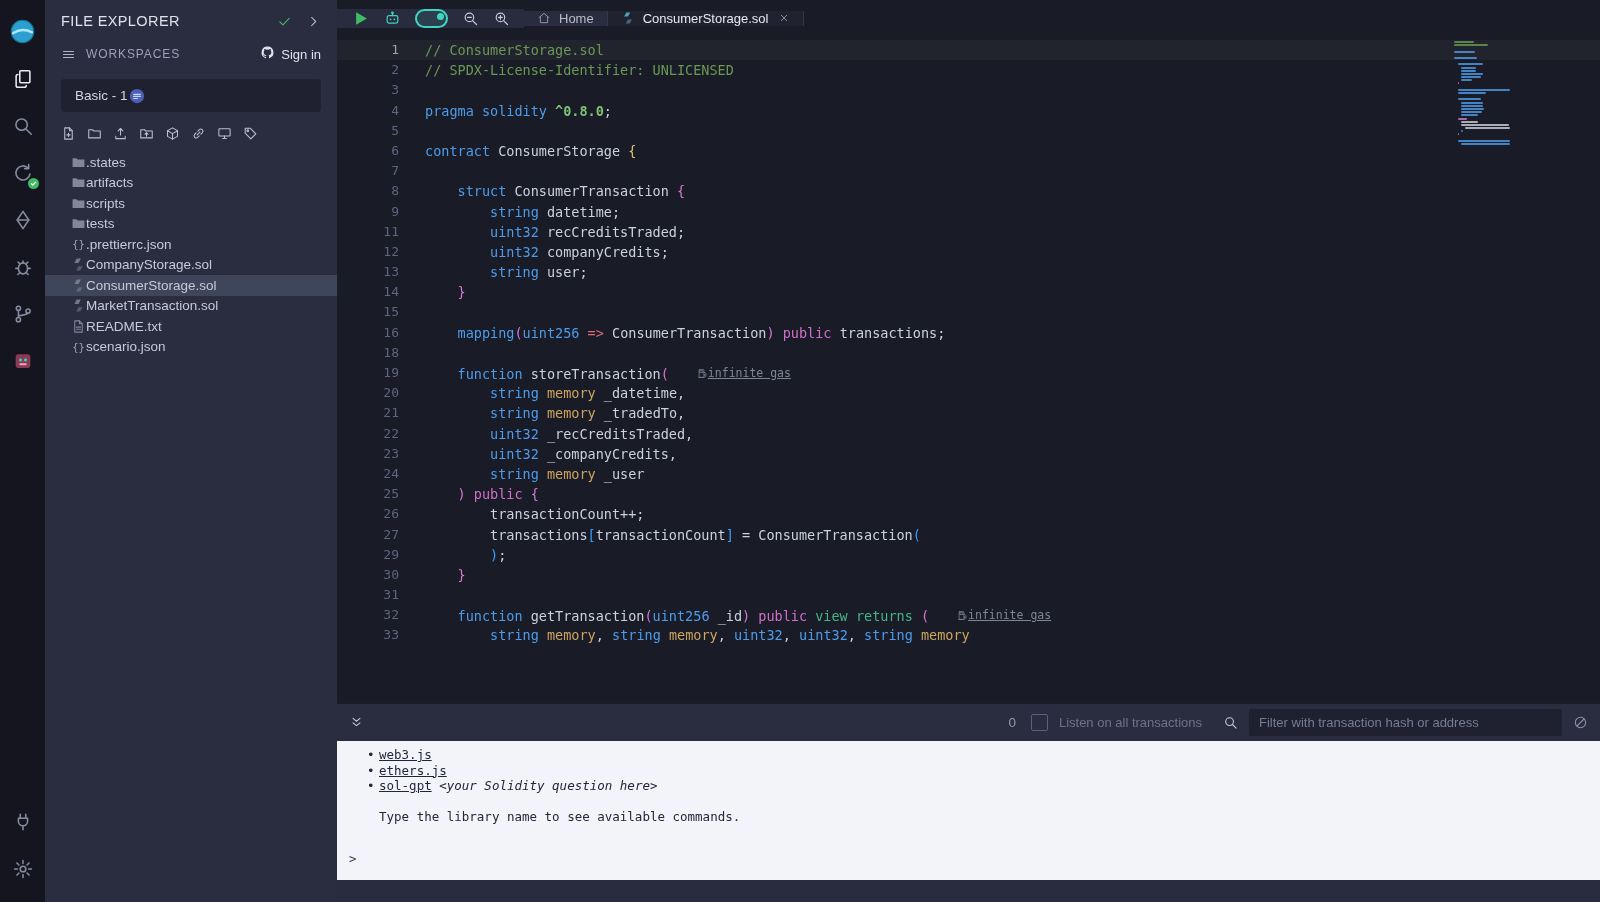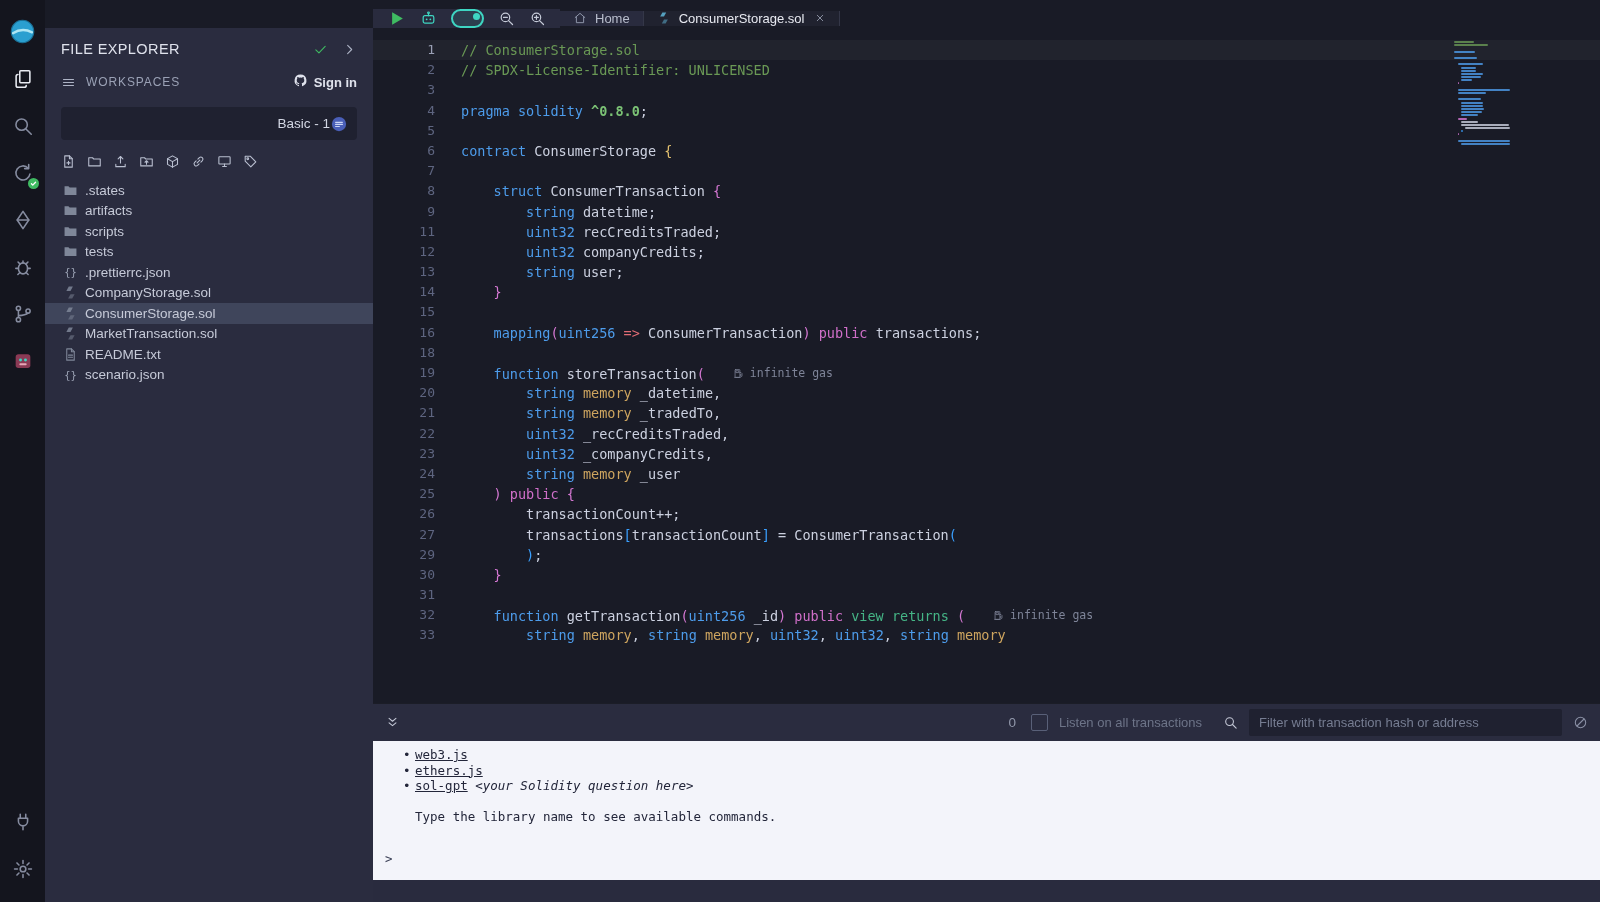--- a/index.html
+++ b/index.html
@@ -10,38 +10,38 @@
   .activity-bar{width:45px;background:var(--activityBar);display:flex;flex-direction:column;align-items:center;padding:8px 0 10px;flex:none;}
   .ab-item{width:45px;height:47px;display:flex;align-items:center;justify-content:center;color:#868ca0;position:relative;cursor:pointer;}
   .ab-item.active{color:#e9ebf2;}
   .ab-item svg{width:22px;height:22px;}
   .ab-item.logo svg{width:27px;height:27px;}
   .ab-badge{position:absolute;right:6px;bottom:7px;width:11px;height:11px;border-radius:50%;background:var(--accentGreen);display:flex;align-items:center;justify-content:center;}
   .ab-badge svg{width:7px;height:7px;}
   .ab-spacer{flex:1;}
 
   
-  .side-panel{width:328px;background:var(--sidePanel);display:flex;flex-direction:column;flex:none;color:#c6cad8;margin-top:28px;}
+  .side-panel{width:292px;background:var(--sidePanel);display:flex;flex-direction:column;flex:none;color:#c6cad8;}
   .sp-header{display:flex;align-items:center;padding:13px 16px 8px;color:#dfe2ec;gap:14px;}
   .sp-title{font-size:14.5px;letter-spacing:.4px;flex:1;}
   .sp-hicon{display:inline-flex;}
   .sp-hicon svg{width:15px;height:15px;}
   .sp-hicon.ok{color:var(--accentGreen);}
   .sp-hicon.dim{color:#aeb4c6;}
   .sp-workspaces{display:flex;align-items:center;gap:10px;padding:8px 16px;color:#9aa1b5;font-size:12px;letter-spacing:.9px;}
-  .signin{margin-left:auto;display:flex;gap:6px;color:#dfe2ec;font-size:13px;align-items:center;letter-spacing:0;cursor:pointer;font-weight:bold;}
+  .signin{margin-left:auto;display:flex;gap:6px;color:#dfe2ec;font-size:13px;align-items:center;letter-spacing:0;cursor:pointer;}
   .signin svg{width:15px;height:15px;}
-  .ws-select{margin:8px 16px 4px;background:var(--inputBg);border-radius:4px;height:33px;display:flex;align-items:center;padding:0 9px 0 14px;color:#d3d7e4;font-size:13.5px;justify-content:flex-end;cursor:pointer;}
+  .ws-select{margin:8px 16px 4px;background:var(--inputBg);border-radius:4px;height:33px;display:flex;align-items:center;padding:0 9px 0 14px;color:#d3d7e4;font-size:13.5px;justify-content:flex-start;cursor:pointer;}
   .ws-badge{display:inline-flex;}
   .ws-badge svg{width:18px;height:18px;}
   .sp-toolbar{display:flex;gap:11px;padding:10px 16px 6px;color:#b9bfd0;}
   .sp-toolbar .tool{display:inline-flex;cursor:pointer;}
   .sp-toolbar .tool svg{width:15px;height:15px;}
   .file-list{margin-top:5px;font-size:13.5px;color:#c6cad8;}
-  .file-row{height:20.5px;display:flex;align-items:center;gap:7px;padding-left:18px;cursor:pointer;}
+  .file-row{height:20.5px;display:flex;align-items:center;padding-left:26px;cursor:pointer;}
   .file-row.selected{background:var(--selectedFileBg);}
   .ficon{width:15px;height:15px;color:#7f8799;display:flex;align-items:center;justify-content:center;flex:none;}
   .ficon svg{width:15px;height:15px;}
   .ficon.json{font-family:"DejaVu Sans Mono",monospace;font-size:10.5px;color:#9aa1b3;}
 
   
   .main{flex:1;display:flex;flex-direction:column;min-width:0;}
   .tabbar{height:36px;display:flex;align-items:center;background:var(--editorBg);flex:none;}
   .tb-tools{display:flex;align-items:center;gap:14px;padding:0 14px;background:var(--tabbarBg);}
   .tool-icon{display:inline-flex;cursor:pointer;color:#c6cbd9;}
@@ -65,21 +65,21 @@
   .editor{flex:1;position:relative;background:var(--editorBg);overflow:hidden;font-family:"DejaVu Sans Mono",monospace;font-size:13.5px;line-height:20.2px;padding-top:4px;}
   .code-line{display:flex;height:20.2px;white-space:pre;}
   .code-line.current{background:rgba(255,255,255,.035);}
   .gutter{width:62px;text-align:right;color:var(--gutter);flex:none;font-size:13px;}
   .code-line.current .gutter{color:#9aa0b5;}
   .code-text{margin-left:26px;}
   .t-com{color:var(--tok-com);} .t-kw{color:var(--tok-kw);} .t-typ{color:var(--tok-typ);}
   .t-mod{color:var(--tok-mod);} .t-grn{color:var(--tok-grn);} .t-ver{color:var(--tok-ver);font-weight:bold;}
   .t-mem{color:var(--tok-mem);} .t-pln{color:var(--tok-pln);} .t-op{color:var(--tok-op);}
   .t-b1{color:var(--tok-b1);} .t-b2{color:var(--tok-b2);} .t-b3{color:var(--tok-b3);}
-  .gas-hint{display:inline-flex;align-items:center;gap:6px;margin-left:28px;color:#7e8498;font-size:11.5px;}
+  .gas-hint{display:inline-flex;align-items:center;margin-left:28px;color:#7e8498;font-size:11.5px;text-decoration:underline;}
   .gas-hint svg{width:11px;height:11px;}
   .minimap{position:absolute;top:5px;right:88px;width:58px;}
   .mm-line{height:2px;margin-bottom:1.2px;opacity:.8;border-radius:1px;}
 
   
   .terminal-bar{height:37px;background:var(--sidePanel);display:flex;align-items:center;padding:0 12px;gap:11px;border-top:1px solid #1b1d27;flex:none;}
   .tb-icon{display:inline-flex;color:#c6cad8;cursor:pointer;}
   .tb-icon svg{width:15px;height:15px;}
   .tb-icon.ban{color:#8a90a5;}
   .tbar-spacer{flex:1;}

